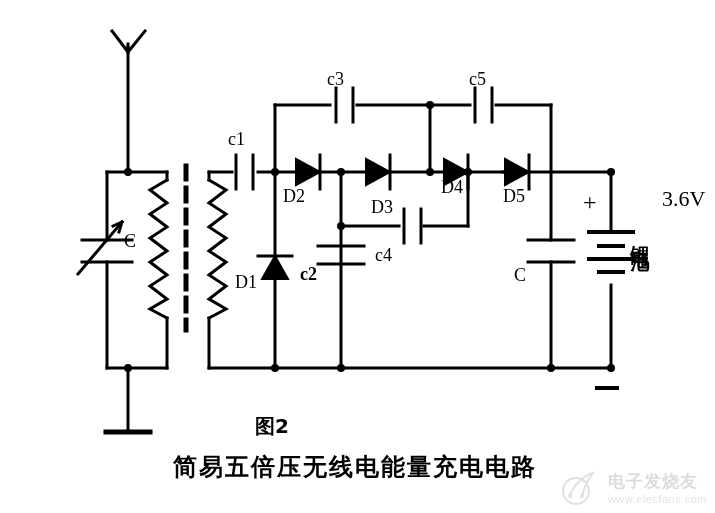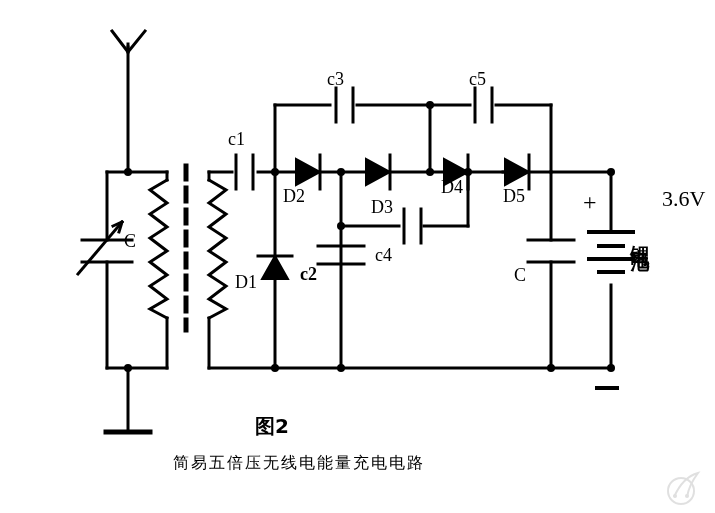--- a/index.html
+++ b/index.html
@@ -27,22 +27,22 @@
     font-family: "Liberation Serif", serif;
     color: #000000;
     white-space: nowrap;
     line-height: 1;
   }
   .lbl-comp {
     font-size: 18px;
   }
   .lbl-caption {
     font-family: "DejaVu Sans", sans-serif;
-    font-size: 16px;
-    font-weight: 400;
+    font-size: 24px;
+    font-weight: 700;
     letter-spacing: 2px;
   }
   .lbl-fig {
     font-family: "DejaVu Sans", sans-serif;
     font-size: 20px;
     font-weight: 700;
   }
   .lbl-volt {
     font-size: 22px;
     margin-left: 40px;
@@ -331,15 +331,19 @@
 
   <div class="lbl lbl-caption" style="left:173px; top:455px;">简易五倍压无线电能量充电电路</div>
 
   <div id="watermark">
     <svg width="44" height="40" viewBox="0 0 44 40">
       <circle cx="18" cy="24" r="13" fill="none" stroke="#9a9a9a" stroke-width="2"></circle>
       <path d="M11 30 Q20 10 35 6 Q26 18 24 30" fill="none" stroke="#9a9a9a" stroke-width="2"></path>
       <circle cx="12" cy="29" r="2" fill="#9a9a9a"></circle>
       <circle cx="24" cy="29" r="2" fill="#9a9a9a"></circle>
     </svg>
+    <div class="wm-text">
+      <div class="wm-cn">电子发烧友</div>
+      <div class="wm-url">www.elecfans.com</div>
+    </div>
   </div>
 
 </div>
 
 </body></html>

